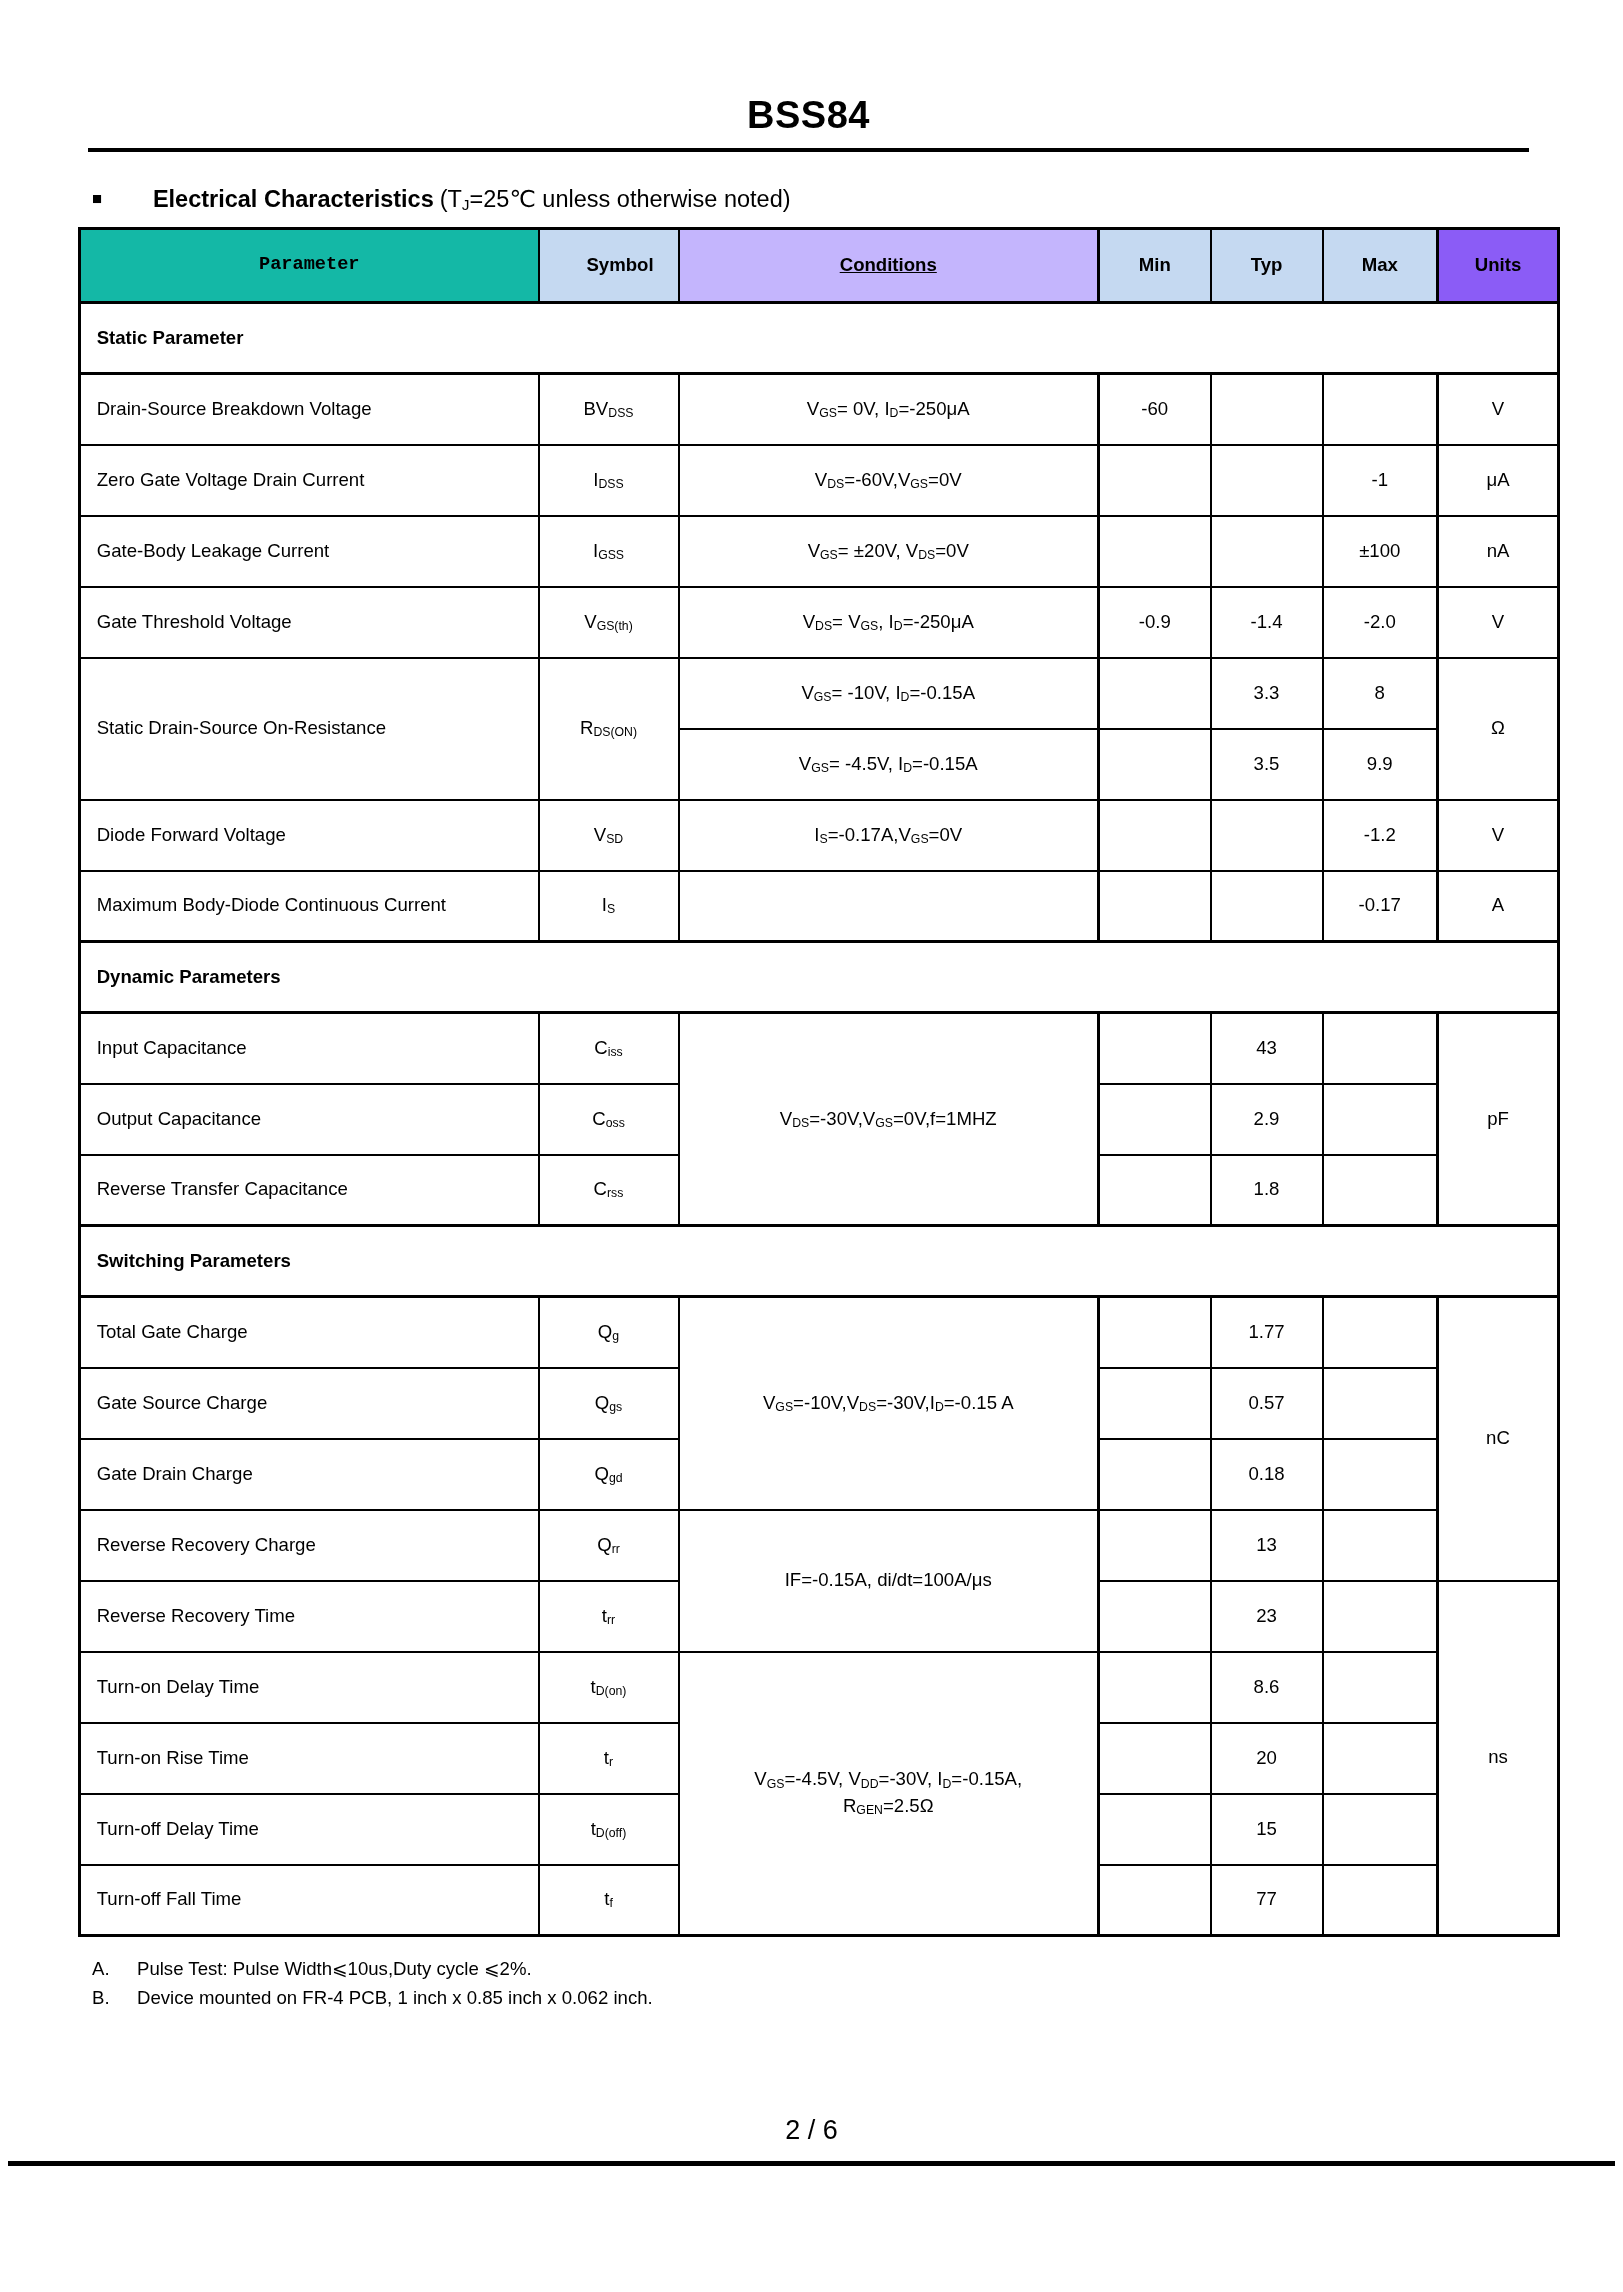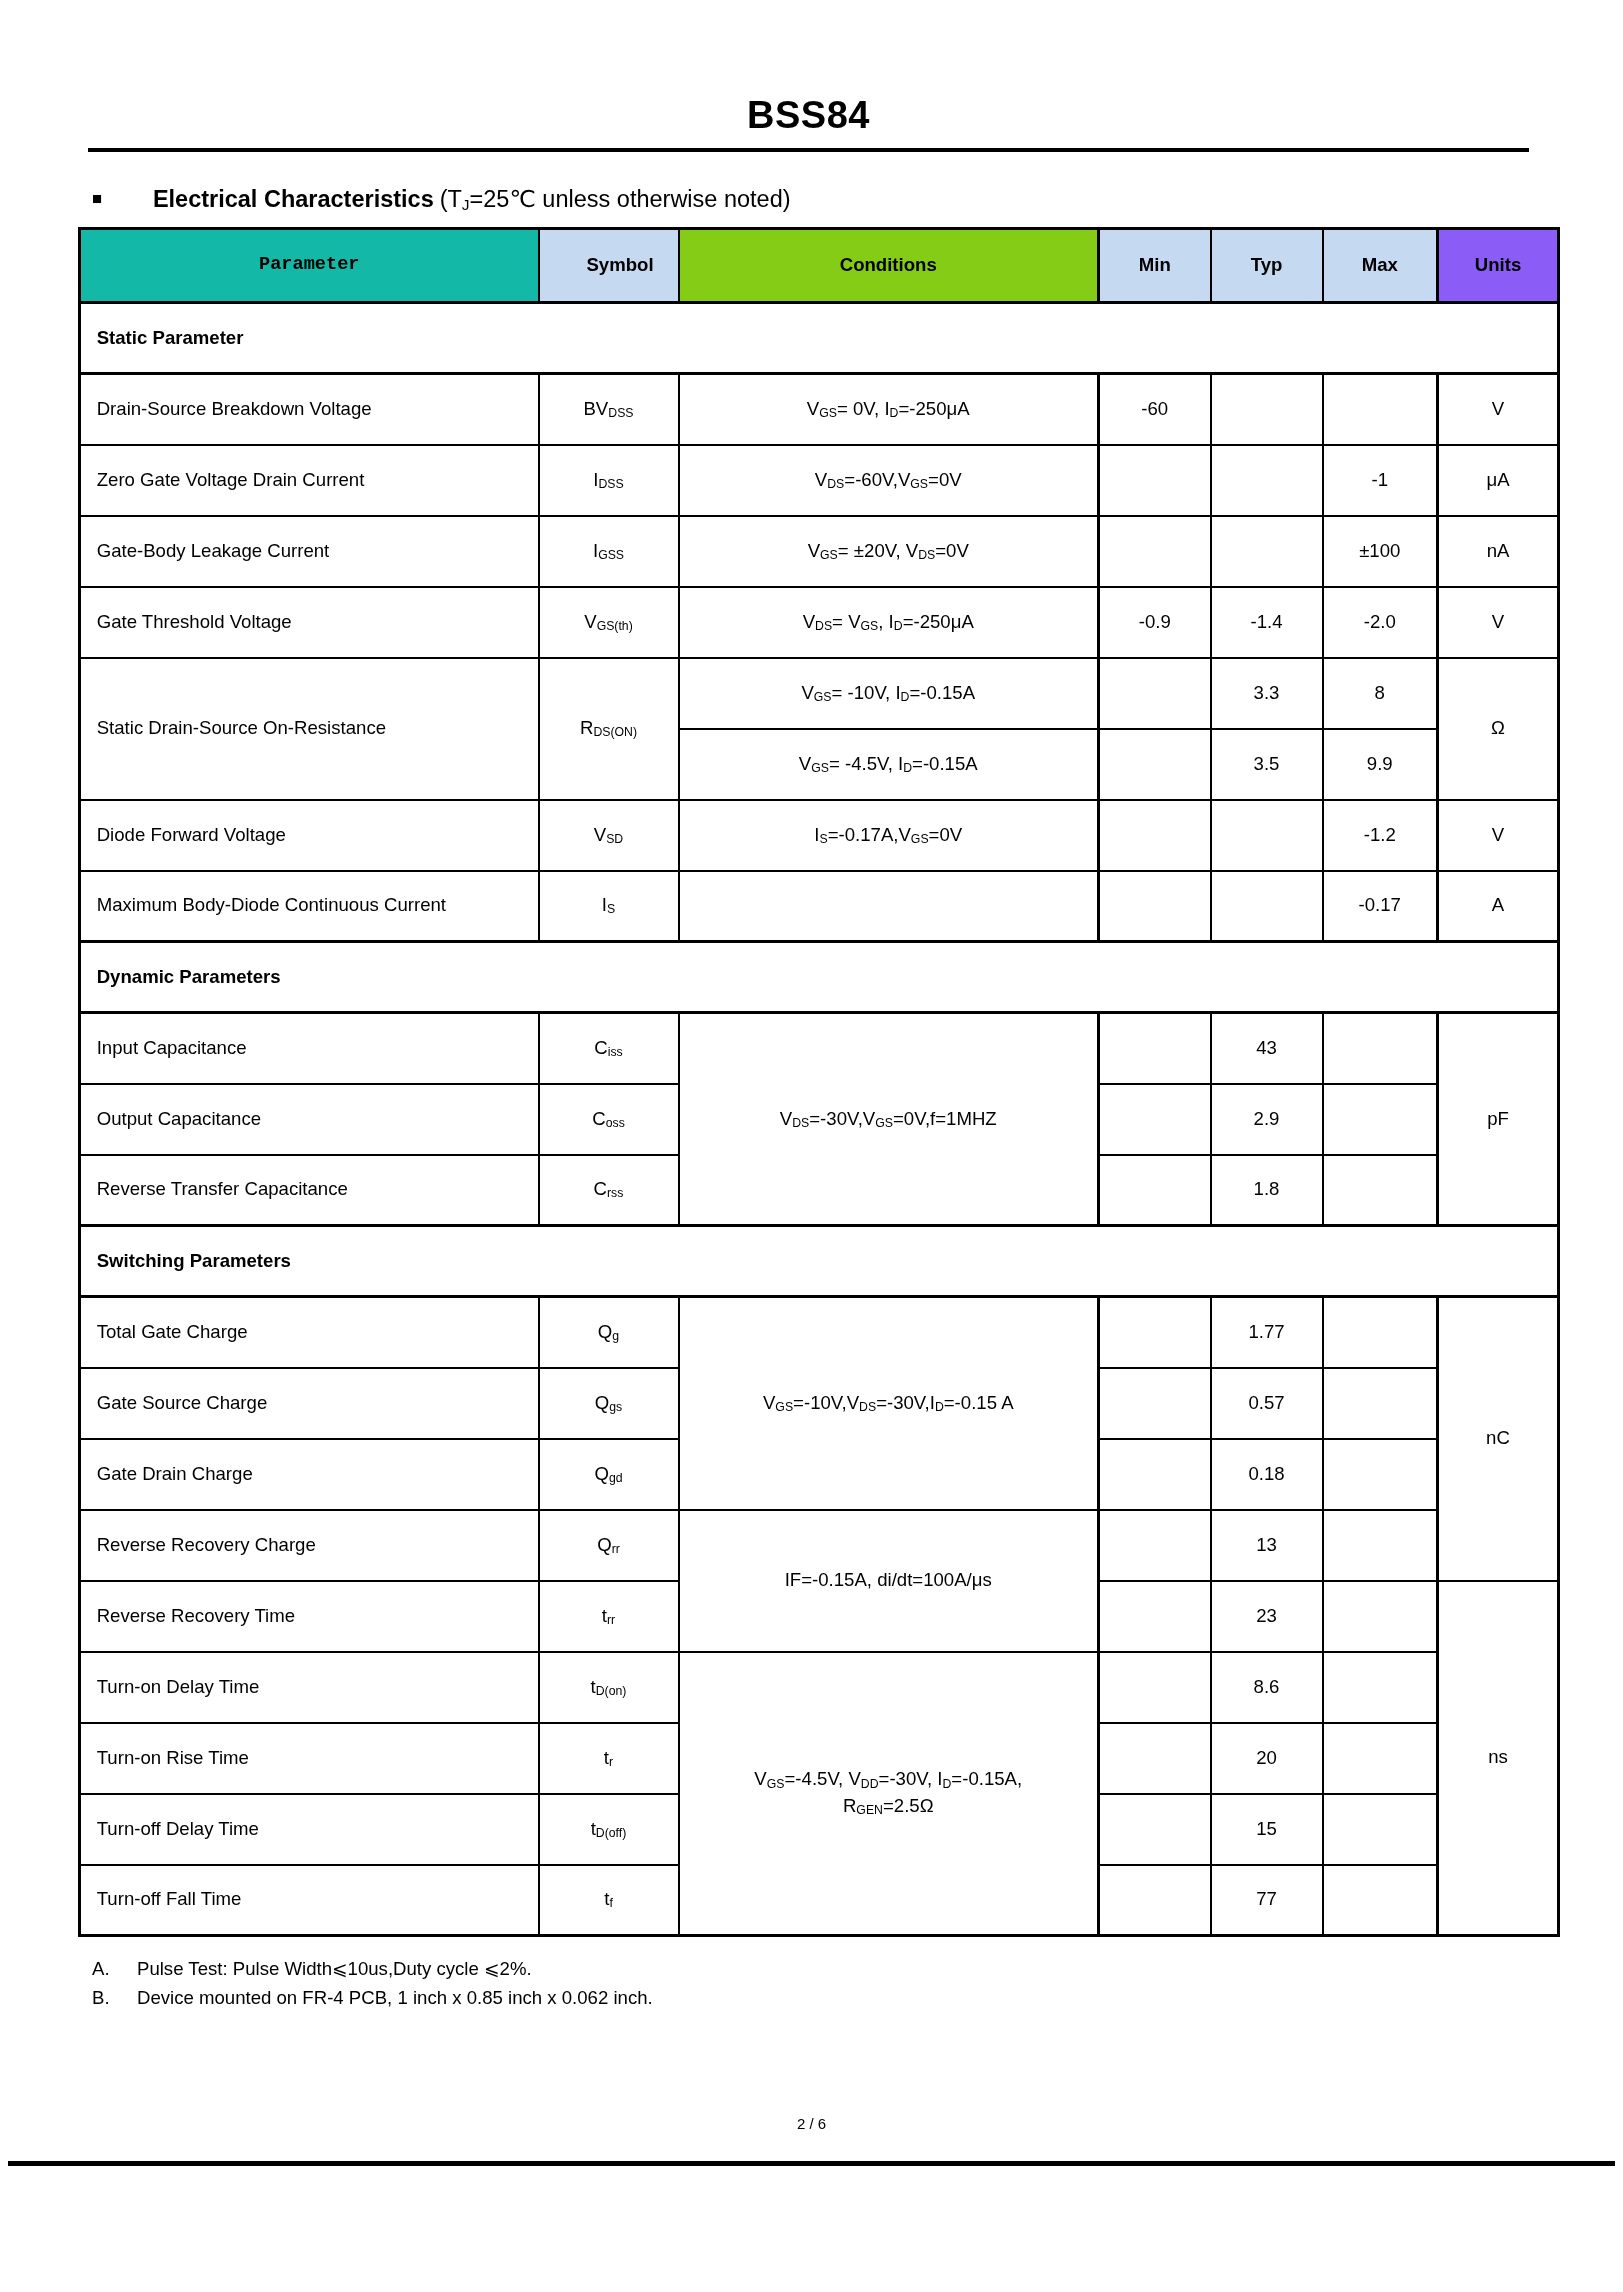--- a/index.html
+++ b/index.html
@@ -30,21 +30,21 @@
   .ec td.vthick,.ec th.vthick{border-left-width:3.9px;}
   .ec td.c-param{text-align:left;padding-left:15.7px;padding-right:5.9px;}
   .ec td.c-section{
     text-align:left;padding-left:15.7px;font-weight:bold;
     border-top-width:3.9px;border-bottom-width:3.9px;
   }
   sub{font-size:0.66em;line-height:0;position:relative;vertical-align:baseline;bottom:-0.18em;}
   .notes{position:absolute;top:1954px;left:92px;font-size:18.6px;}
   .note{line-height:29px;}
   .note-label{display:inline-block;width:45px;}
-  .page-number{position:absolute;top:2115px;left:0;width:1623px;text-align:center;font-size:15px;}
+  .page-number{position:absolute;top:2115px;left:0;width:1623px;text-align:center;font-size:27px;}
   .footer-rule{position:absolute;top:2161px;left:7.8px;width:1607px;height:4.9px;background:#000;}
 </style>
 </head>
 <body>
 
 <div class="page">
 
   <div class="page-title">BSS84</div>
   <div class="title-rule"></div>
 
@@ -59,21 +59,21 @@
         <col style="width:420px">
       <col style="width:112px">
         <col style="width:112px">
         <col style="width:115px">
         <col style="width:121px">
     </colgroup>
     <thead>
         <tr>
           <th style="background: #14b8a6; font-family: Liberation Mono, monospace;">Parameter</th>
           <th style="background: rgb(197, 217, 241); padding-left: 23px;">Symbol</th>
-          <th style="background: #84cc16;">Conditions</th>
+          <th style="background: #c4b5fd; text-decoration: underline;">Conditions</th>
           <th class="vthick" style="background: rgb(197, 217, 241);">Min</th>
           <th style="background: rgb(197, 217, 241);">Typ</th>
           <th style="background: rgb(197, 217, 241);">Max</th>
           <th class="vthick" style="background: #8b5cf6;">Units</th>
         </tr>
       </thead>
     <tbody>
         <tr>
           <td colspan="7" class="c-section">Static Parameter</td>
         </tr>

